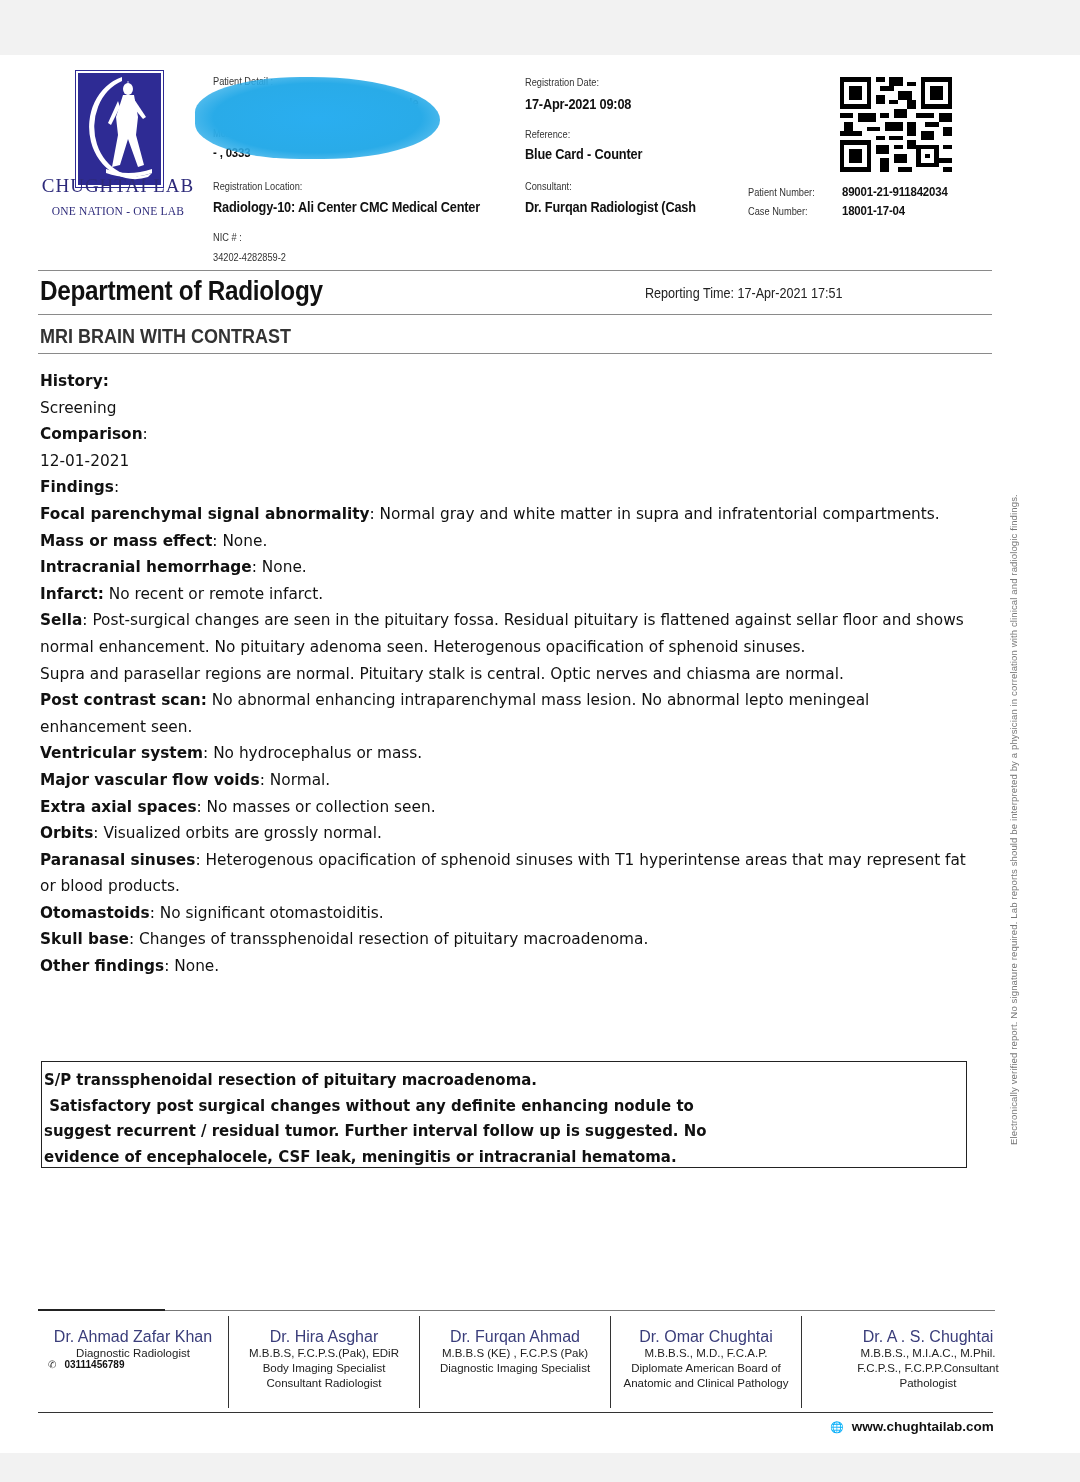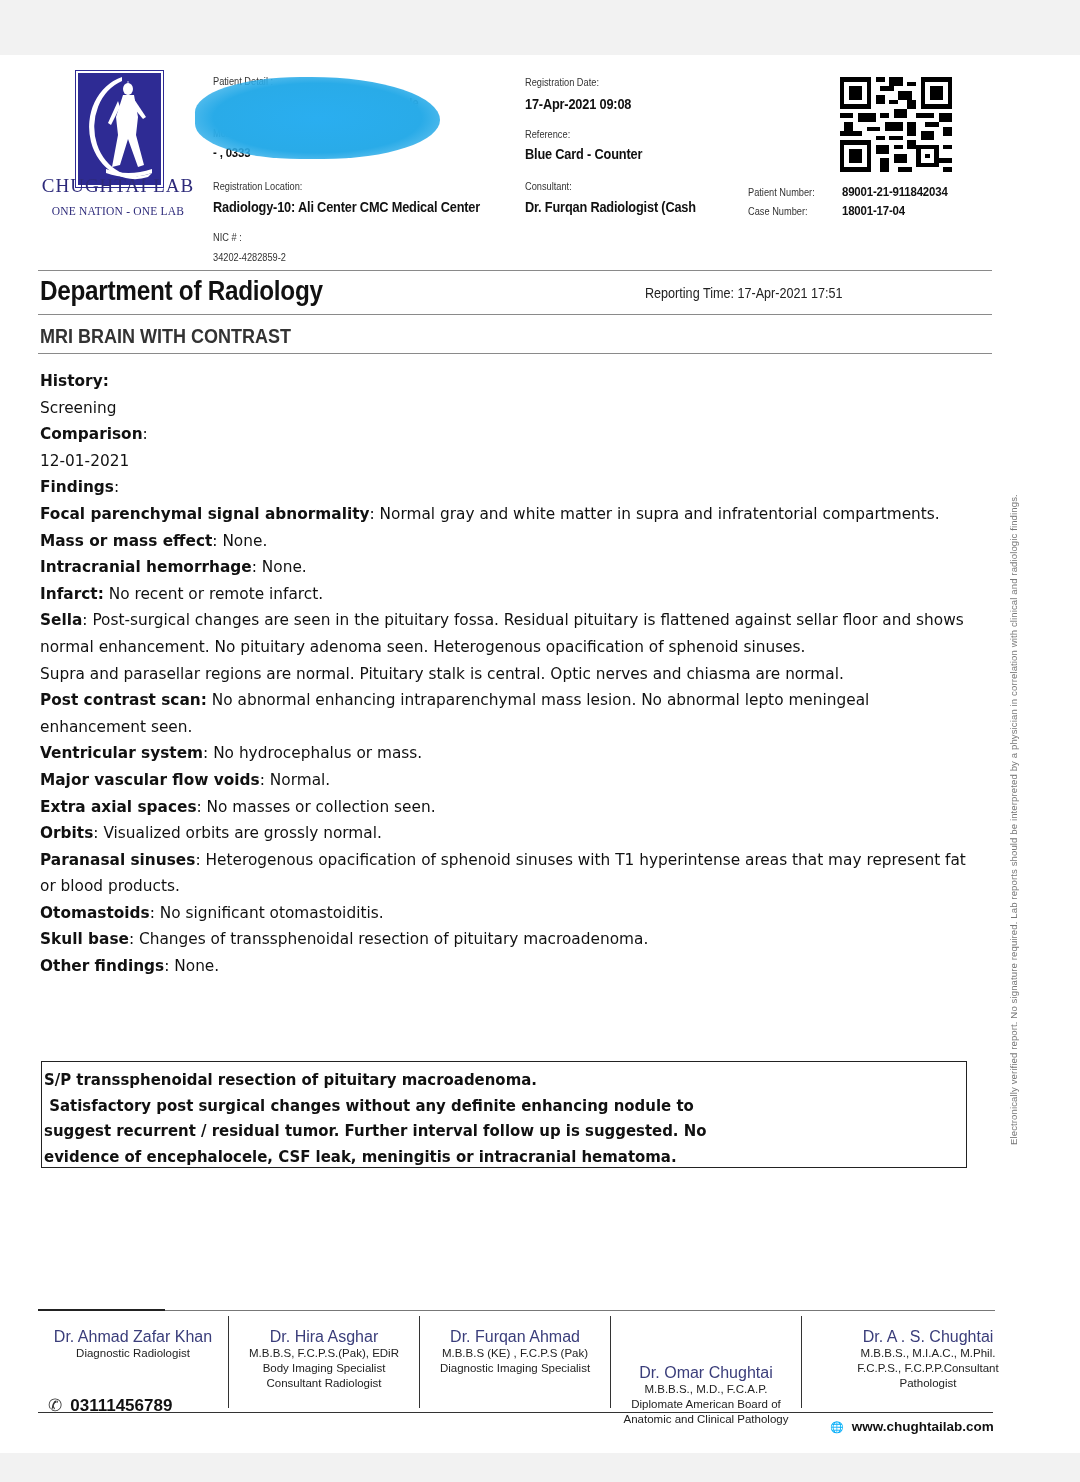--- a/index.html
+++ b/index.html
@@ -38,21 +38,21 @@
 
   .side-note { position:absolute; left:1008px; top:1090px; transform:rotate(-90deg); transform-origin:left top; font-size:9.6px; color:#777; white-space:nowrap; letter-spacing:0.1px; }
 
   .foot-rule-top { position:absolute; left:38px; top:1255px; width:957px; height:1px; background:#777; }
   .foot-rule-dark { position:absolute; left:38px; top:1254px; width:127px; height:2px; background:#222; }
   .foot-rule-bot { position:absolute; left:38px; top:1357px; width:955px; height:1px; background:#333; }
   .doc { position:absolute; top:1273px; text-align:center; }
   .doc .nm { font-size:16px; color:#3a3d7a; white-space:nowrap; }
   .doc .q { font-size:11.5px; color:#222; line-height:15px; white-space:nowrap; }
   .vdiv { position:absolute; top:1261px; width:1px; height:92px; background:#333; }
-  .phone { position:absolute; left:48px; top:1340px; font-size:17px; font-weight:bold; white-space:nowrap; }
+  .phone { position:absolute; left:48px; top:1304px; font-size:10px; font-weight:bold; white-space:nowrap; }
   .web { position:absolute; left:830px; top:1364px; font-size:13.5px; font-weight:bold; white-space:nowrap; }
   .ico { display:inline-block; margin-right:8px; color:#333; font-weight:normal; }
 </style>
 </head>
 <body>
 
 <div class="page">
 
   <div class="logo-box">
     <svg viewBox="0 0 83 112">
@@ -198,21 +198,21 @@
     <div class="q">Body Imaging Specialist</div>
     <div class="q">Consultant Radiologist</div>
   </div>
   <div class="vdiv" style="left:419px;"></div>
   <div class="doc" style="left:420px;width:190px;">
     <div class="nm">Dr. Furqan Ahmad</div>
     <div class="q">M.B.B.S (KE) , F.C.P.S (Pak)</div>
     <div class="q">Diagnostic Imaging Specialist</div>
   </div>
   <div class="vdiv" style="left:610px;"></div>
-  <div class="doc" style="left:611px;width:190px;margin-top:36px;">
+  <div class="doc" style="left:611px;width:190px;">
     <div class="nm">Dr. Omar Chughtai</div>
     <div class="q">M.B.B.S., M.D., F.C.A.P.</div>
     <div class="q">Diplomate American Board of</div>
     <div class="q">Anatomic and Clinical Pathology</div>
   </div>
   <div class="vdiv" style="left:801px;"></div>
   <div class="doc" style="left:834px;width:188px;">
     <div class="nm">Dr. A . S. Chughtai</div>
     <div class="q">M.B.B.S., M.I.A.C., M.Phil.</div>
     <div class="q">F.C.P.S., F.C.P.P.Consultant</div>

